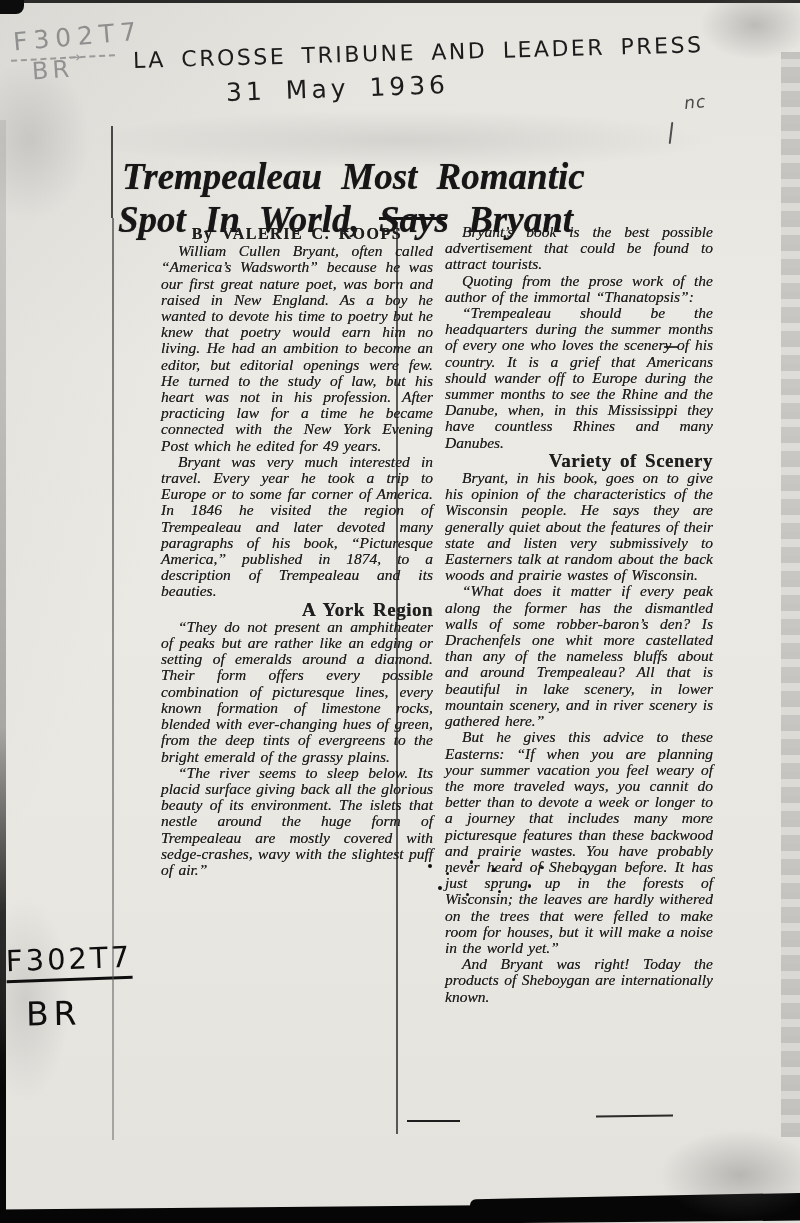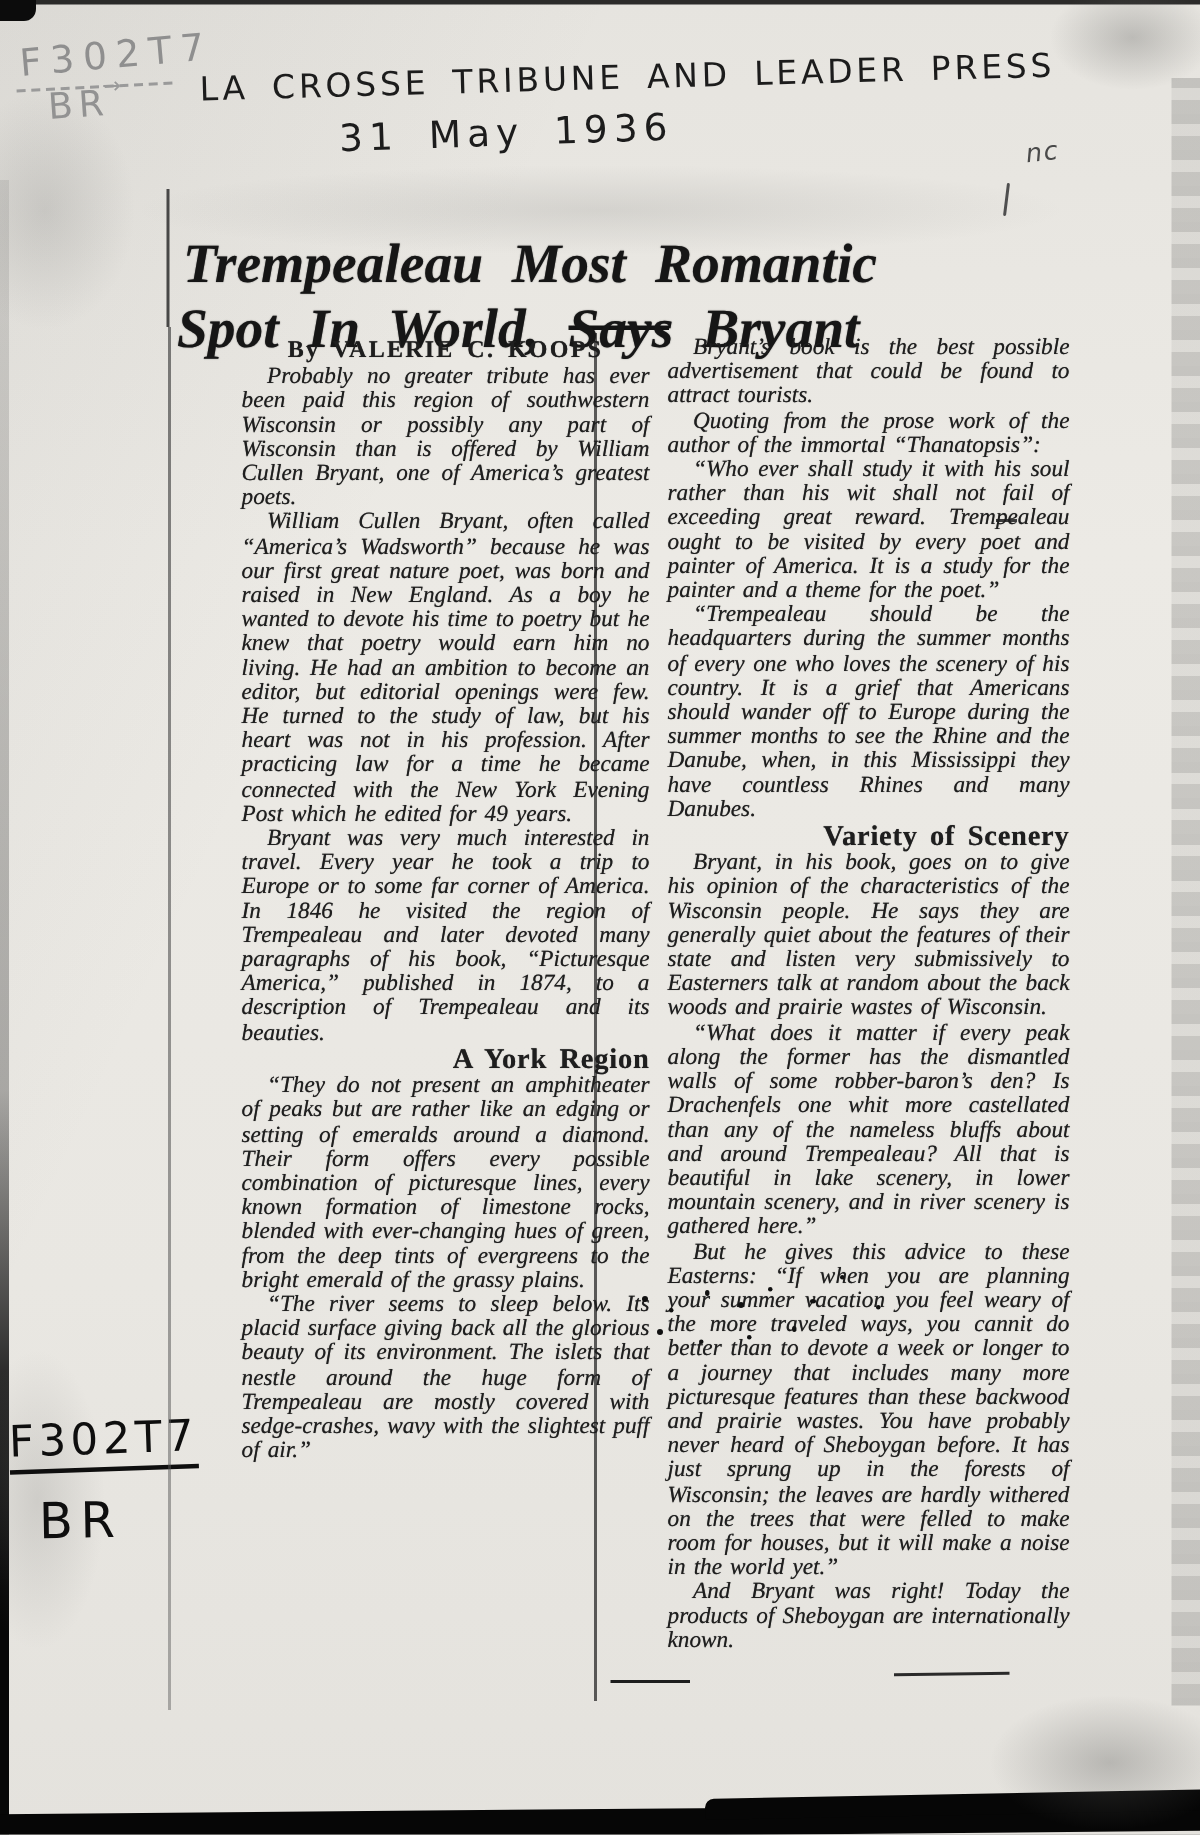--- a/index.html
+++ b/index.html
@@ -101,32 +101,30 @@
   <div class="rule rule-bottom-right"></div>
   <div class="margin-dash"></div>
 
   <div class="headline">
     <div class="l1">Trempealeau Most Romantic</div>
     <div class="l2">Spot In World, Says Bryant</div>
   </div>
 
   <div class="col col1">
     <p class="byline">By VALERIE C. KOOPS</p>
-    <p class="para">Probably no greater tribute has ever been paid this region of southwestern Wisconsin or possibly any part of Wisconsin than is offered by William Cullen Bryant, one of America’s greatest poets.</p>
     <p class="para">William Cullen Bryant, often called “America’s Wadsworth” because he was our first great nature poet, was born and raised in New England. As a boy he wanted to devote his time to poetry but he knew that poetry would earn him no living. He had an ambition to become an editor, but editorial openings were few. He turned to the study of law, but his heart was not in his profession. After practicing law for a time he became connected with the New York Evening Post which he edited for 49 years.</p>
     <p class="para">Bryant was very much interested in travel. Every year he took a trip to Europe or to some far corner of America. In 1846 he visited the region of Trempealeau and later devoted many paragraphs of his book, “Picturesque America,” published in 1874, to a description of Trempealeau and its beauties.</p>
     <h4 class="subhead">A York Region</h4>
     <p class="para">“They do not present an amphitheater of peaks but are rather like an edging or setting of emeralds around a diamond. Their form offers every possible combination of picturesque lines, every known formation of limestone rocks, blended with ever-changing hues of green, from the deep tints of evergreens to the bright emerald of the grassy plains.</p>
     <p class="para">“The river seems to sleep below. Its placid surface giving back all the glorious beauty of its environment. The islets that nestle around the huge form of Trempealeau are mostly covered with sedge-crashes, wavy with the slightest puff of air.”</p>
   </div>
 
   <div class="col col2">
     <p class="para">Bryant’s book is the best possible advertisement that could be found to attract tourists.</p>
     <p class="para">Quoting from the prose work of the author of the immortal “Thanatopsis”:</p>
-    <p class="para">“Who ever shall study it with his soul rather than his wit shall not fail of exceeding great reward. Trempealeau ought to be visited by every poet and painter of America. It is a study for the painter and a theme for the poet.”</p>
     <p class="para">“Trempealeau should be the headquarters during the summer months of every one who loves the scenery of his country. It is a grief that Americans should wander off to Europe during the summer months to see the Rhine and the Danube, when, in this Mississippi they have countless Rhines and many Danubes.</p>
     <h4 class="subhead">Variety of Scenery</h4>
     <p class="para">Bryant, in his book, goes on to give his opinion of the characteristics of the Wisconsin people. He says they are generally quiet about the features of their state and listen very submissively to Easterners talk at random about the back woods and prairie wastes of Wisconsin.</p>
     <p class="para">“What does it matter if every peak along the former has the dismantled walls of some robber-baron’s den? Is Drachenfels one whit more castellated than any of the nameless bluffs about and around Trempealeau? All that is beautiful in lake scenery, in lower mountain scenery, and in river scenery is gathered here.”</p>
     <p class="para">But he gives this advice to these Easterns: “If when you are planning your summer vacation you feel weary of the more traveled ways, you cannit do better than to devote a week or longer to a journey that includes many more picturesque features than these backwood and prairie wastes. You have probably never heard of Sheboygan before. It has just sprung up in the forests of Wisconsin; the leaves are hardly withered on the trees that were felled to make room for houses, but it will make a noise in the world yet.”</p>
     <p class="para">And Bryant was right! Today the products of Sheboygan are internationally known.</p>
   </div>
 
   <div class="speck" style="left:428px;top:864px;width:4px;height:4px;"></div>
   <div class="speck" style="left:446px;top:872px;width:3px;height:3px;"></div>

